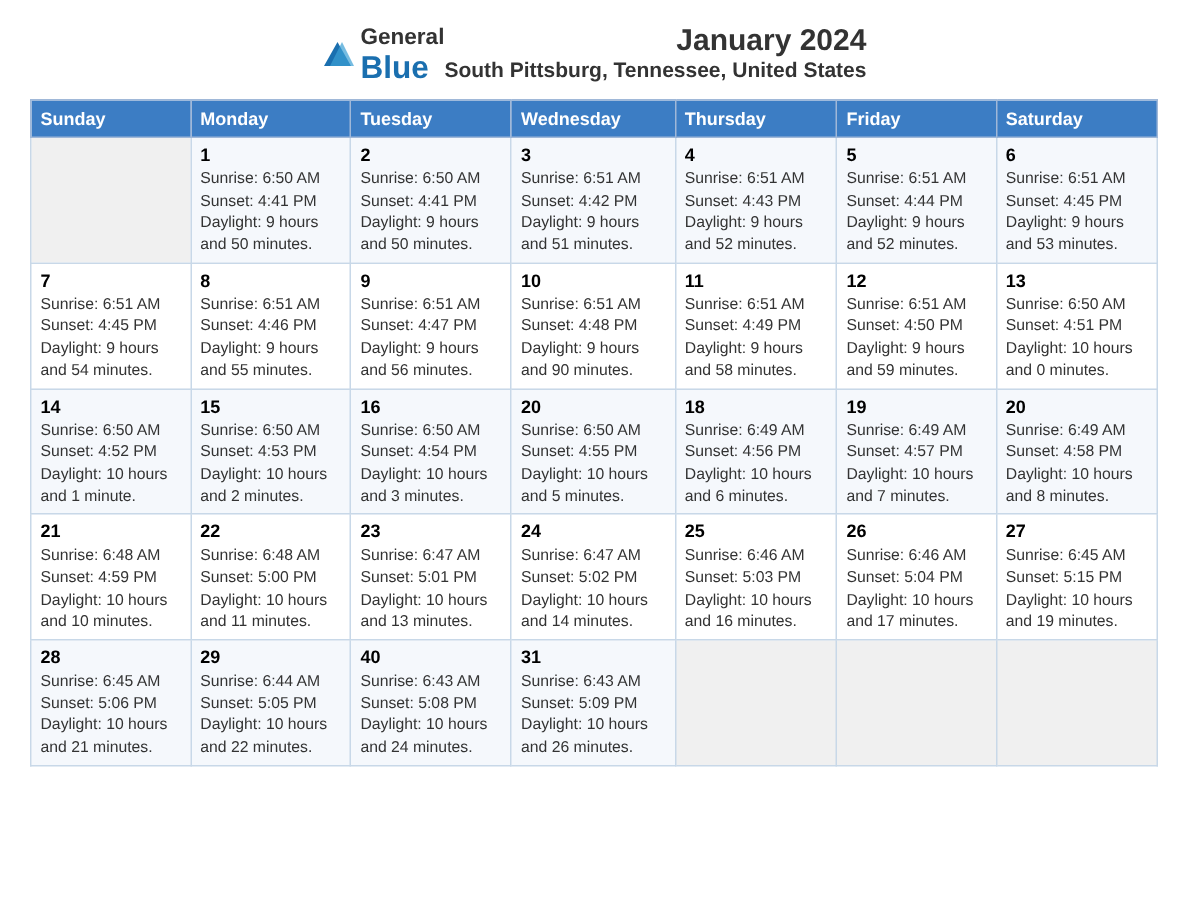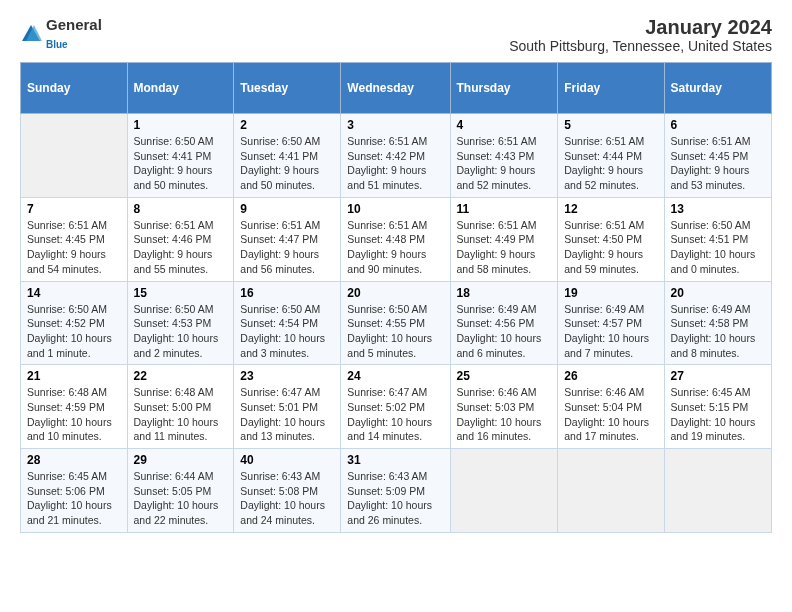--- a/index.html
+++ b/index.html
@@ -8,21 +8,21 @@
       background: #fff;
       width: 792px;
       height: 612px;
       overflow: hidden;
     }
     .container {
       padding: 16px 20px 12px 20px;
     }
     .header-row {
       display: flex;
-      justify-content: space-between;
+      justify-content: center;
       align-items: flex-start;
       margin-bottom: 8px;
     }
     .logo {
       display: flex;
       align-items: center;
       gap: 4px;
     }
     .logo-icon {
       width: 22px;
@@ -32,32 +32,32 @@
       text-align: right;
     }
     .title-block h1 {
       font-size: 20px;
       font-weight: bold;
       color: #333;
       line-height: 1.1;
     }
     .title-block h2 {
       font-size: 14px;
-      font-weight: normal;
+      font-weight: bold;
       color: #333;
     }
     table {
       width: 100%;
       border-collapse: collapse;
       font-size: 11px;
     }
     thead tr th {
       background-color: #3c7dc4;
       color: #fff;
-      padding: 18px 6px;
+      padding: 5px 6px;
       text-align: left;
       font-size: 12px;
       font-weight: bold;
       border: 1px solid #a0b8d8;
     }
     tbody tr td {
       border: 1px solid #c8d8e8;
       padding: 4px 6px;
       vertical-align: top;
       width: 113px;
@@ -86,21 +86,21 @@
 
 <div class="container">
   <div class="header-row">
     <div class="logo">
       <svg class="logo-icon" viewBox="0 0 22 22">
         <polygon points="11,2 20,18 2,18" fill="#1a6faf"></polygon>
         <polygon points="14,2 22,18 6,18" fill="#3c9fd4" opacity="0.7"></polygon>
       </svg>
       <div>
         <span style="font-size:15px;font-weight:bold;color:#333;">General</span><br>
-        <span style="font-size:10px;font-weight:bold;color:#1a6faf;">Blue</span>
+        <span style="font-size:21px;font-weight:bold;color:#1a6faf;">Blue</span>
       </div>
     </div>
     <div class="title-block">
       <h1>January 2024</h1>
       <h2>South Pittsburg, Tennessee, United States</h2>
     </div>
   </div>
 
   <table>
     <thead>

